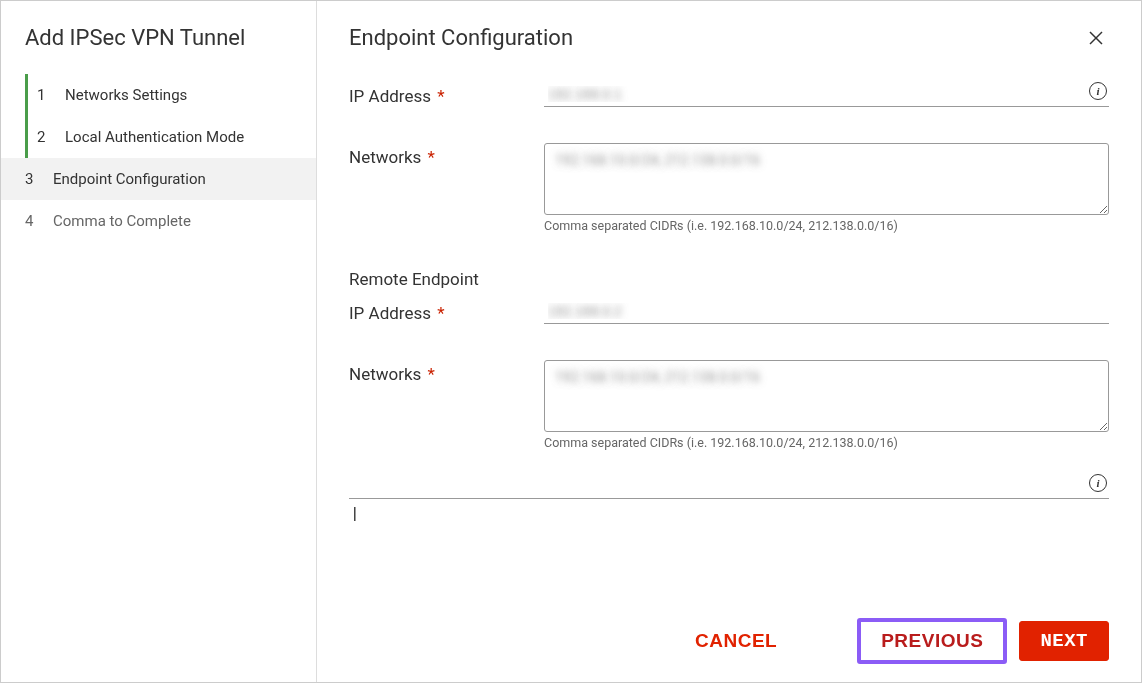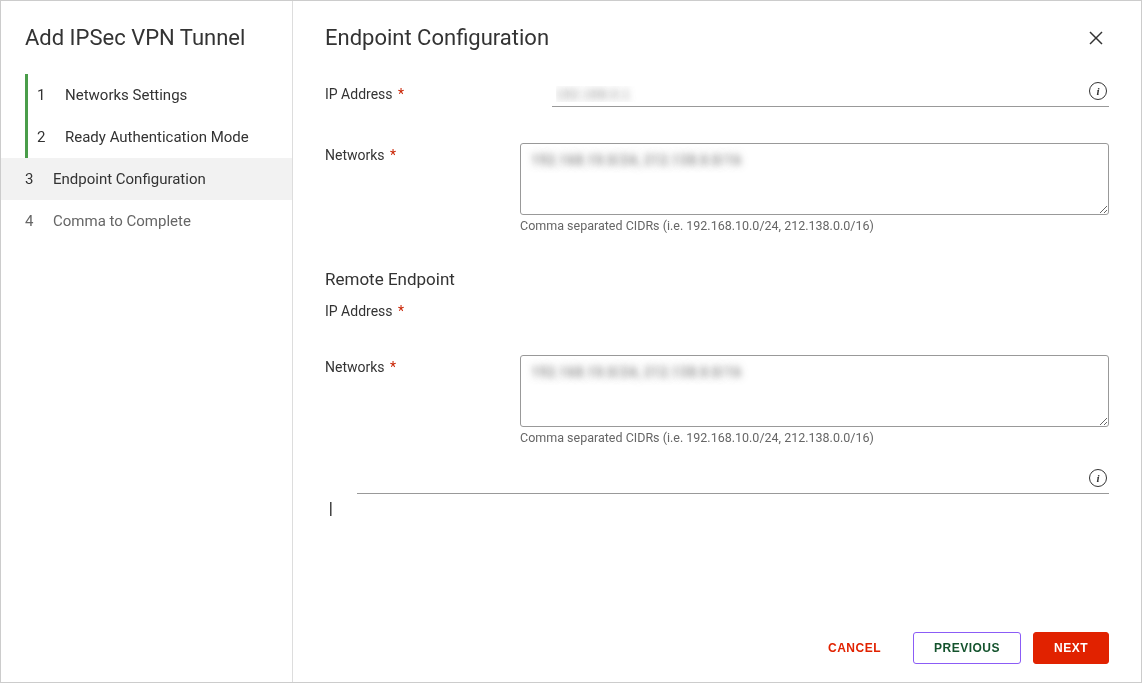--- a/index.html
+++ b/index.html
@@ -14,21 +14,21 @@
       font-size: 14px;
     }
     .dialog {
       width: 1142px;
       height: 683px;
       border: 1px solid #ccc;
       display: flex;
       position: relative;
     }
     .sidebar {
-      width: 292px;
+      width: 316px;
       border-right: 1px solid #ddd;
       padding: 24px 0;
     }
     .sidebar-title {
       font-size: 22px;
       font-weight: 400;
       color: #333;
       padding: 0 24px 24px 24px;
     }
     .wizard-steps {
@@ -101,53 +101,51 @@
       color: #333;
       margin-bottom: 10px;
     }
     .form-row {
       display: flex;
       align-items: flex-start;
       margin-bottom: 10px;
     }
     .form-label {
       width: 195px;
-      font-size: 14px;
+      font-size: 17px;
       color: #333;
       padding-top: 4px;
     }
     .required {
       color: #c92100;
       margin-left: 2px;
     }
     .form-control-wrap {
       flex: 1;
       position: relative;
     }
     .underline-input {
       width: 100%;
       border: none;
       border-bottom: 1px solid #999;
       padding: 4px 26px 4px 4px;
       font-size: 14px;
       background: transparent;
       outline: none;
-      margin-left: 32px;
     }
     .textarea-input {
       width: 100%;
       border: 1px solid #999;
       border-radius: 3px;
       padding: 8px 10px;
       font-size: 14px;
       resize: both;
       min-height: 72px;
       font-family: inherit;
       outline: none;
-      font-weight: bold;
     }
     .helper-text {
       font-size: 12.5px;
       color: #666;
     }
     .info-icon {
       position: absolute;
       right: 2px;
       top: 0;
       width: 18px;
@@ -173,41 +171,43 @@
     }
     .footer {
       display: flex;
       justify-content: flex-end;
       align-items: center;
       gap: 12px;
       padding-top: 16px;
     }
     .btn {
       padding: 8px 20px;
-      font-size: 12px;
+      font-size: 19px;
       font-weight: 600;
       letter-spacing: 0.5px;
       border-radius: 3px;
       cursor: pointer;
       text-transform: uppercase;
     }
     .btn-text {
       background: none;
       border: none;
       color: #e12200;
     }
     .btn-outline {
       background: #fff;
-      border: 1px solid #8b5cf6;
-      color: #14532d;
+      border: 4px solid #8b5cf6;
+      color: #b91c1c;
+      margin-left: 48px;
     }
     .btn-primary {
       background: #e12200;
       border: 1px solid #e12200;
       color: #fff;
+      font-family: Liberation Mono, monospace;
     }
     .remote-id-caret {
       width: 100%;
       border: none;
       padding: 4px;
       font-size: 14px;
       background: transparent;
       outline: none;
     }
   </style>
@@ -217,21 +217,21 @@
 <div class="dialog">
   <aside class="sidebar">
     <h1 class="sidebar-title">Add IPSec VPN Tunnel</h1>
     <ul class="wizard-steps">
       <li class="wizard-step completed">
         <span class="step-num">1</span>
         <span>Networks Settings</span>
       </li>
       <li class="wizard-step completed">
         <span class="step-num">2</span>
-        <span>Ready Authentication Mode</span>
+        <span>Local Authentication Mode</span>
       </li>
       <li class="wizard-step active">
         <span class="step-num">3</span>
         <span>Endpoint Configuration</span>
       </li>
       <li class="wizard-step">
         <span class="step-num">4</span>
         <span>Comma to Complete</span>
       </li>
     </ul>
@@ -277,20 +277,23 @@
 
       <div class="section-gap"></div>
 
       <h3 class="section-title">Remote Endpoint</h3>
 
       <div class="form-row">
         <label class="form-label">
           <span>IP Address</span>
           <span class="required">*</span>
         </label>
+        <div class="form-control-wrap">
+          <input type="text" class="underline-input blurred" value="192.168.0.2" style="">
+        </div>
       </div>
 
       <div class="section-gap"></div>
 
       <div class="form-row">
         <label class="form-label">
           <span>Networks</span>
           <span class="required">*</span>
         </label>
         <div class="form-control-wrap">

